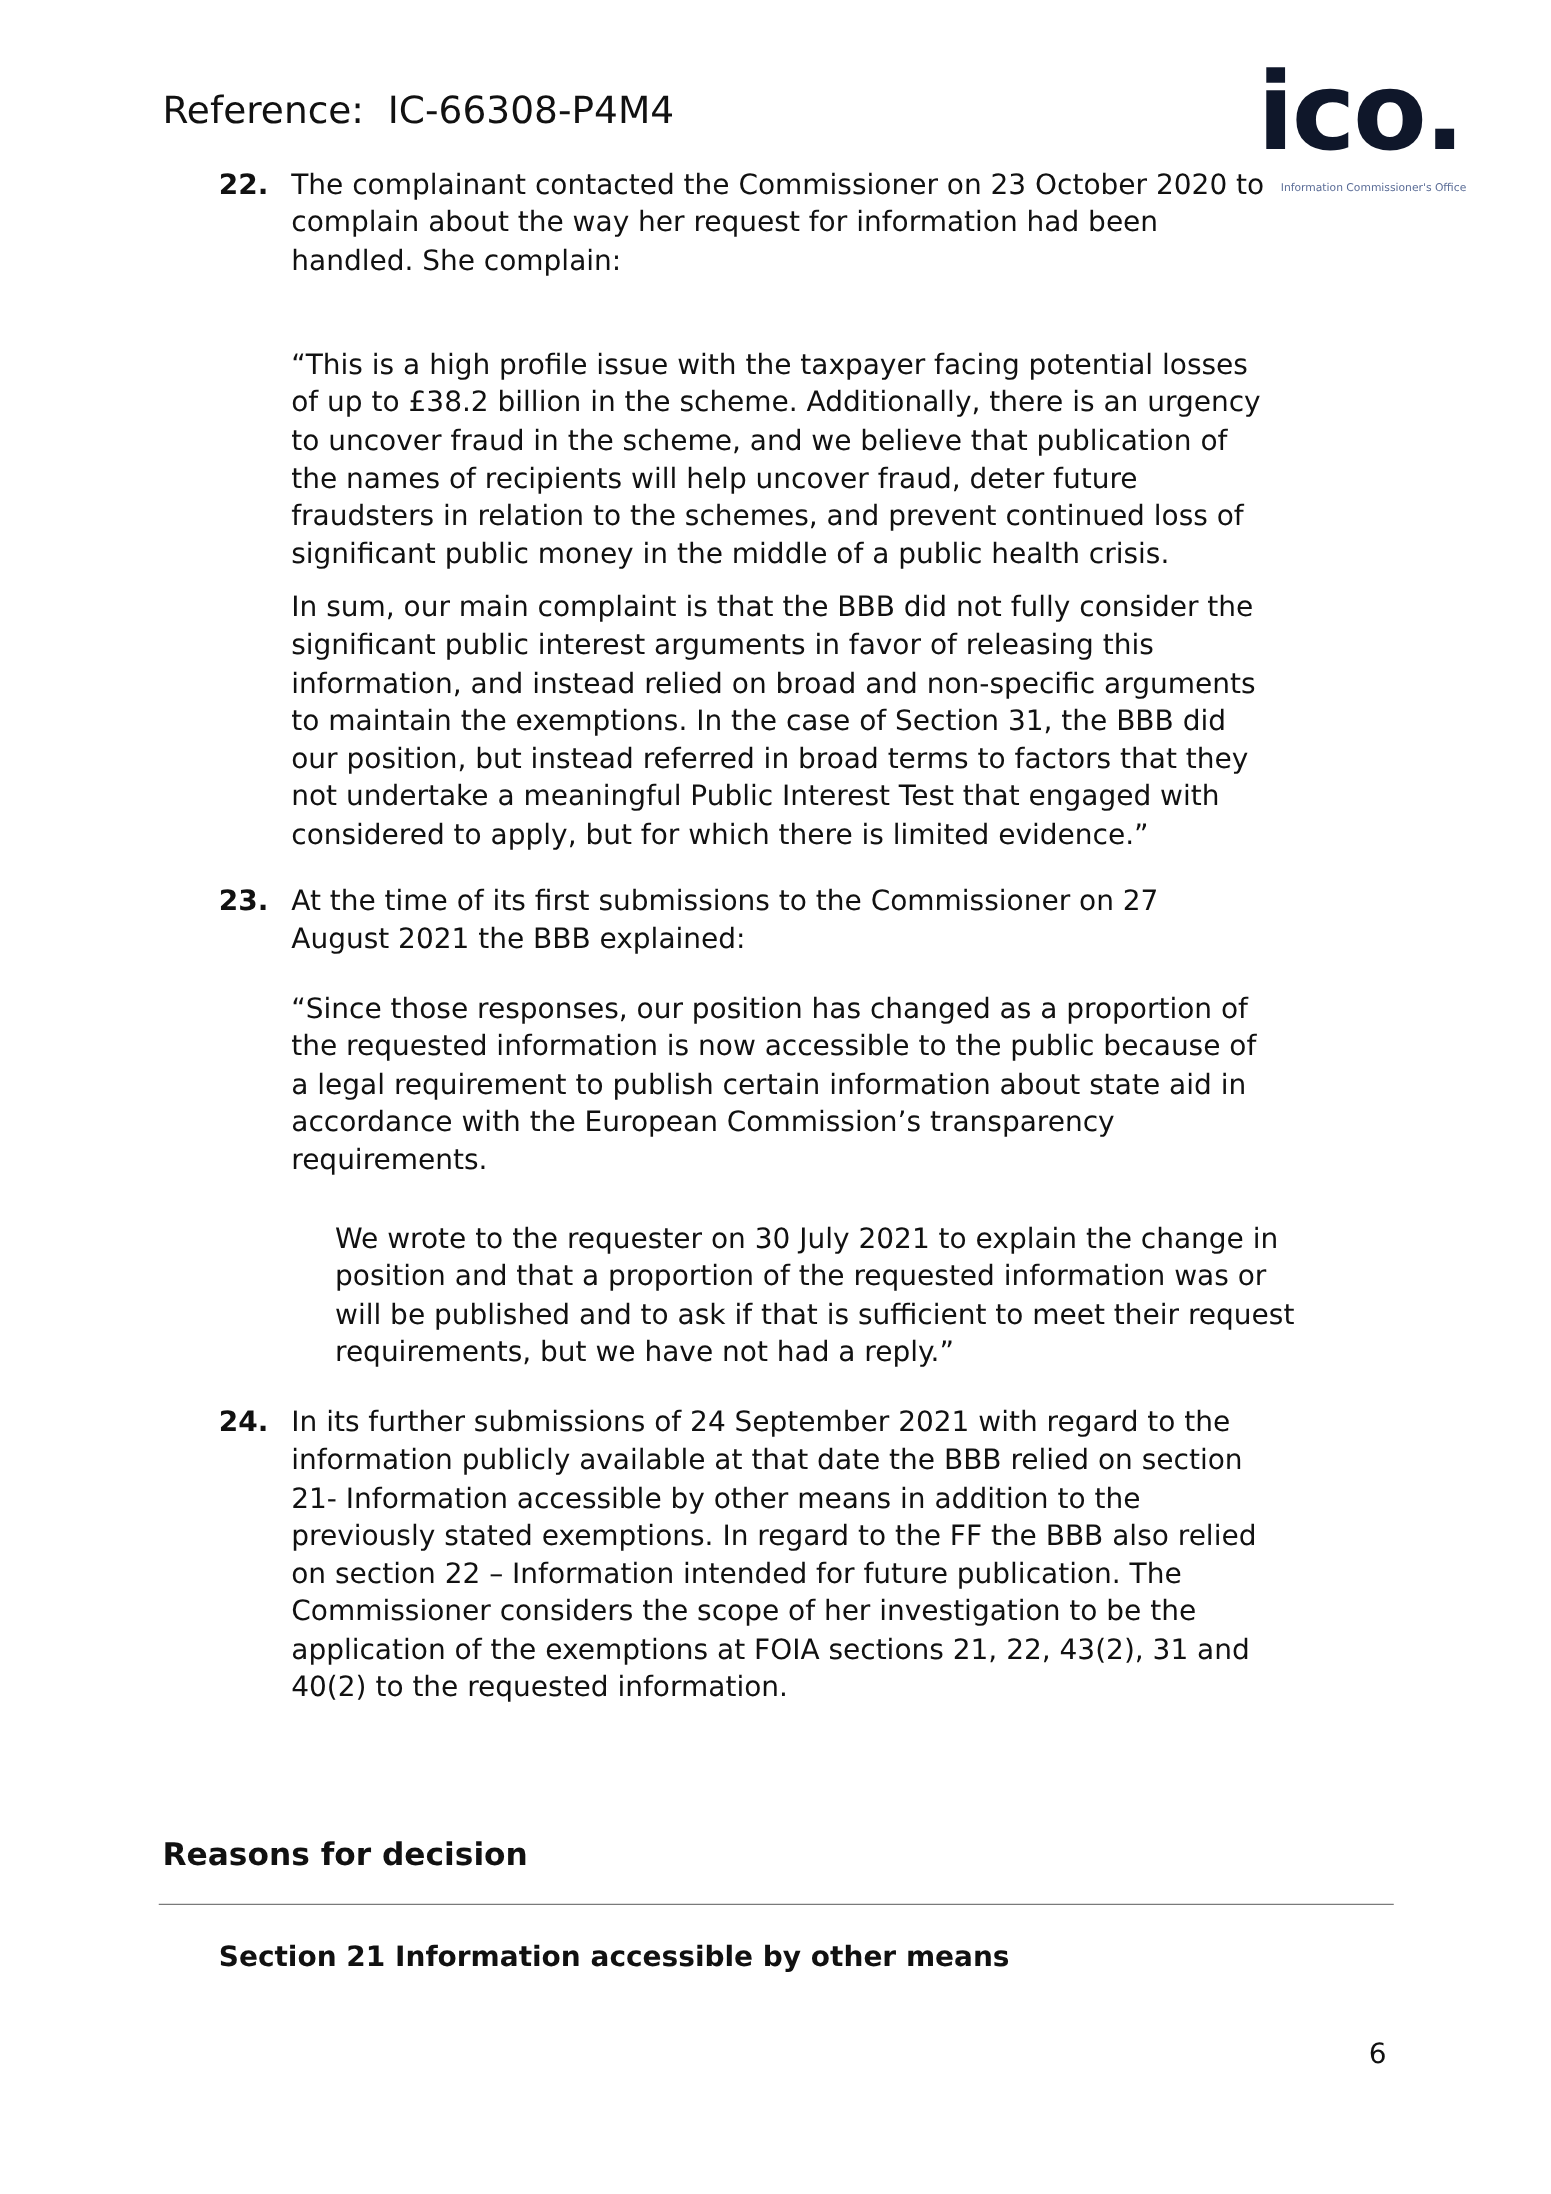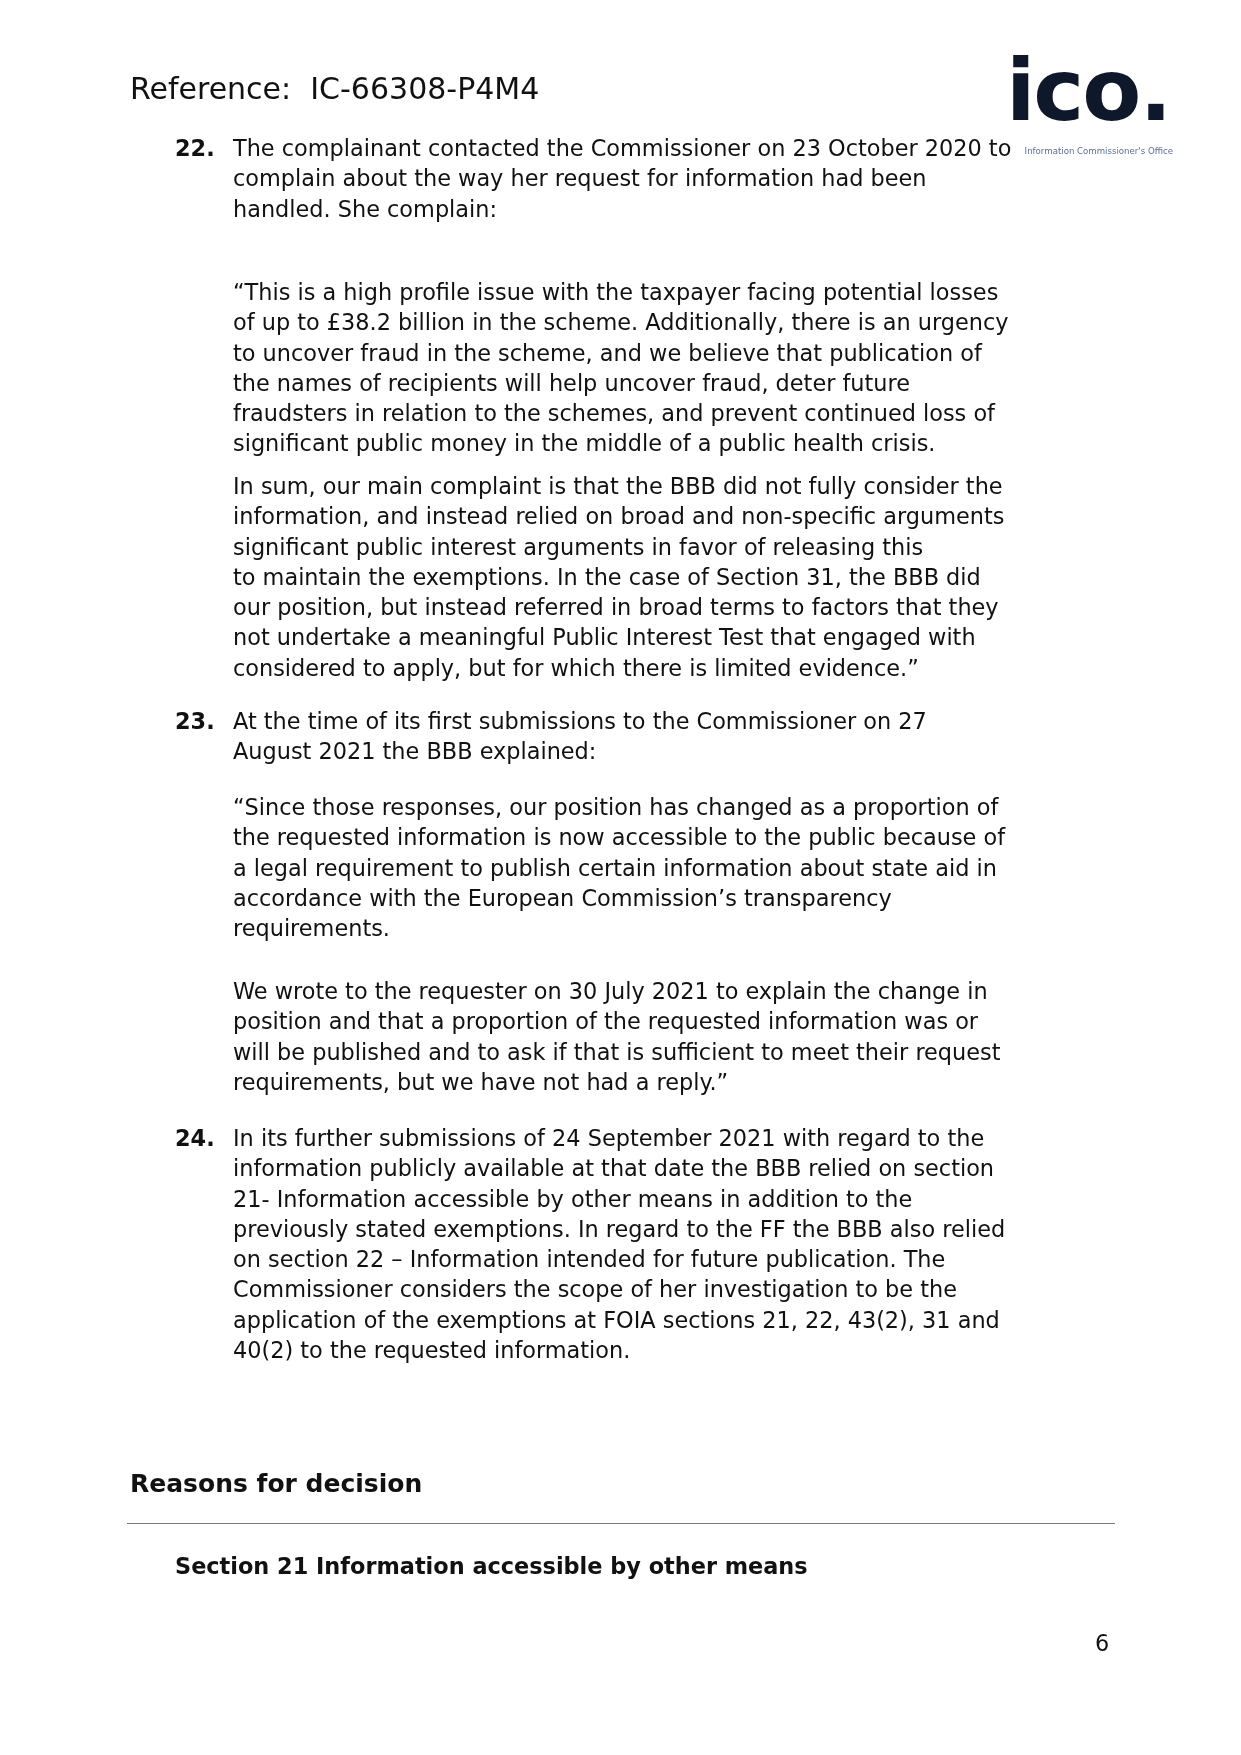--- a/index.html
+++ b/index.html
@@ -69,22 +69,22 @@
   <span class="line"> “This is a high profile issue with the taxpayer facing potential losses</span>
   <span class="line">of up to £38.2 billion in the scheme. Additionally, there is an urgency</span>
   <span class="line">to uncover fraud in the scheme, and we believe that publication of</span>
   <span class="line">the names of recipients will help uncover fraud, deter future</span>
   <span class="line">fraudsters in relation to the schemes, and prevent continued loss of</span>
   <span class="line">significant public money in the middle of a public health crisis.</span>
 </div>
 
 <div class="quote" style="top:471px;">
   <span class="line">In sum, our main complaint is that the BBB did not fully consider the</span>
+  <span class="line">significant public interest arguments in favor of releasing this</span>
   <span class="line">information, and instead relied on broad and non-specific arguments</span>
-  <span class="line">significant public interest arguments in favor of releasing this</span>
   <span class="line">to maintain the exemptions. In the case of Section 31, the BBB did</span>
   <span class="line">our position, but instead referred in broad terms to factors that they</span>
   <span class="line">not undertake a meaningful Public Interest Test that engaged with</span>
   <span class="line">considered to apply, but for which there is limited evidence.”</span>
 </div>
 
 <div class="para" style="top:706px;">
   <span class="num">23.</span>
   <div class="text">
     <span class="line">At the time of its first submissions to the Commissioner on 27</span>
@@ -93,21 +93,21 @@
 </div>
 
 <div class="quote" style="top:792px;">
   <span class="line">“Since those responses, our position has changed as a proportion of</span>
   <span class="line">the requested information is now accessible to the public because of</span>
   <span class="line">a legal requirement to publish certain information about state aid in</span>
   <span class="line">accordance with the European Commission’s transparency</span>
   <span class="line">requirements.</span>
 </div>
 
-<div class="quote" style="top:976px;">
+<div class="quote" style="top:976px;margin-left:35px;">
   <span class="line">We wrote to the requester on 30 July 2021 to explain the change in</span>
   <span class="line">position and that a proportion of the requested information was or</span>
   <span class="line">will be published and to ask if that is sufficient to meet their request</span>
   <span class="line">requirements, but we have not had a reply.”</span>
 </div>
 
 <div class="para" style="top:1123px;">
   <span class="num">24.</span>
   <div class="text">
     <span class="line">In its further submissions of 24 September 2021 with regard to the</span>

